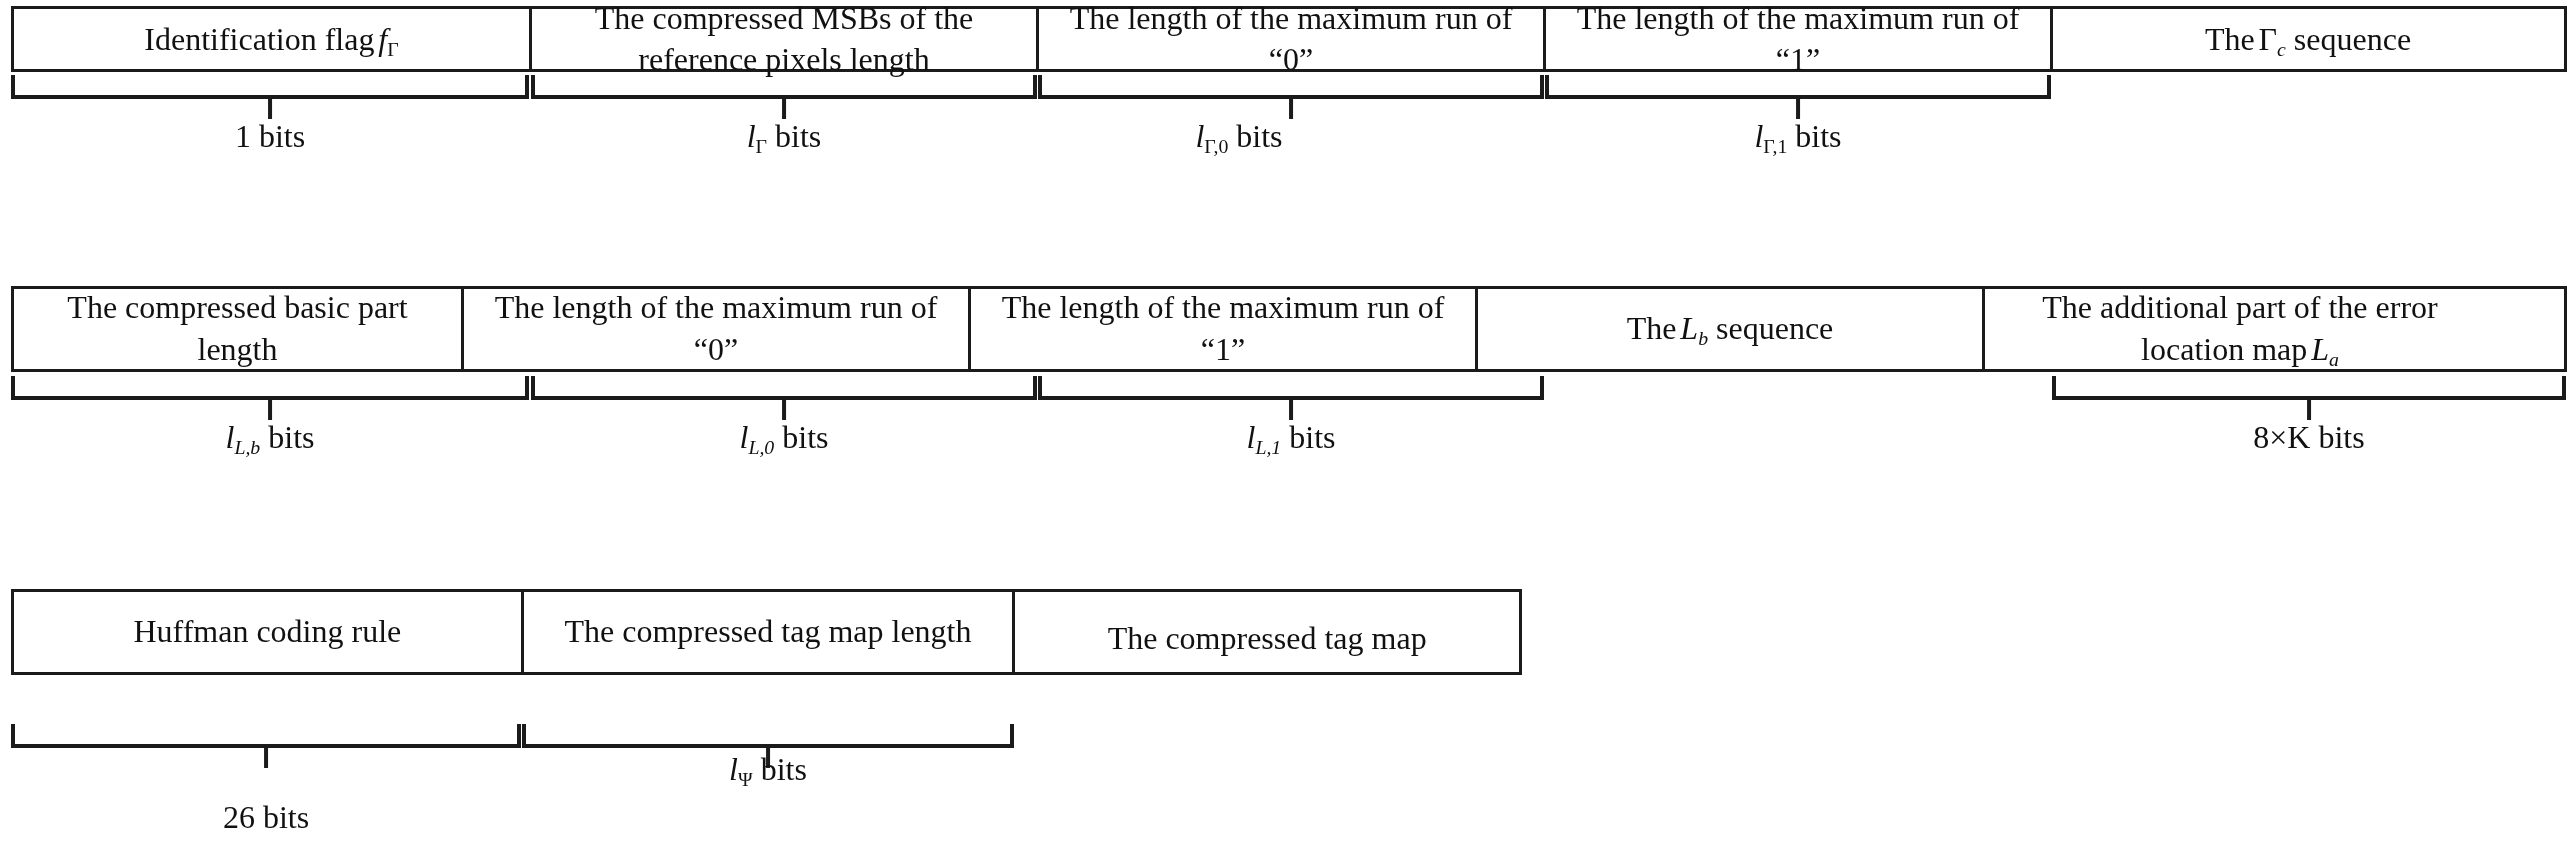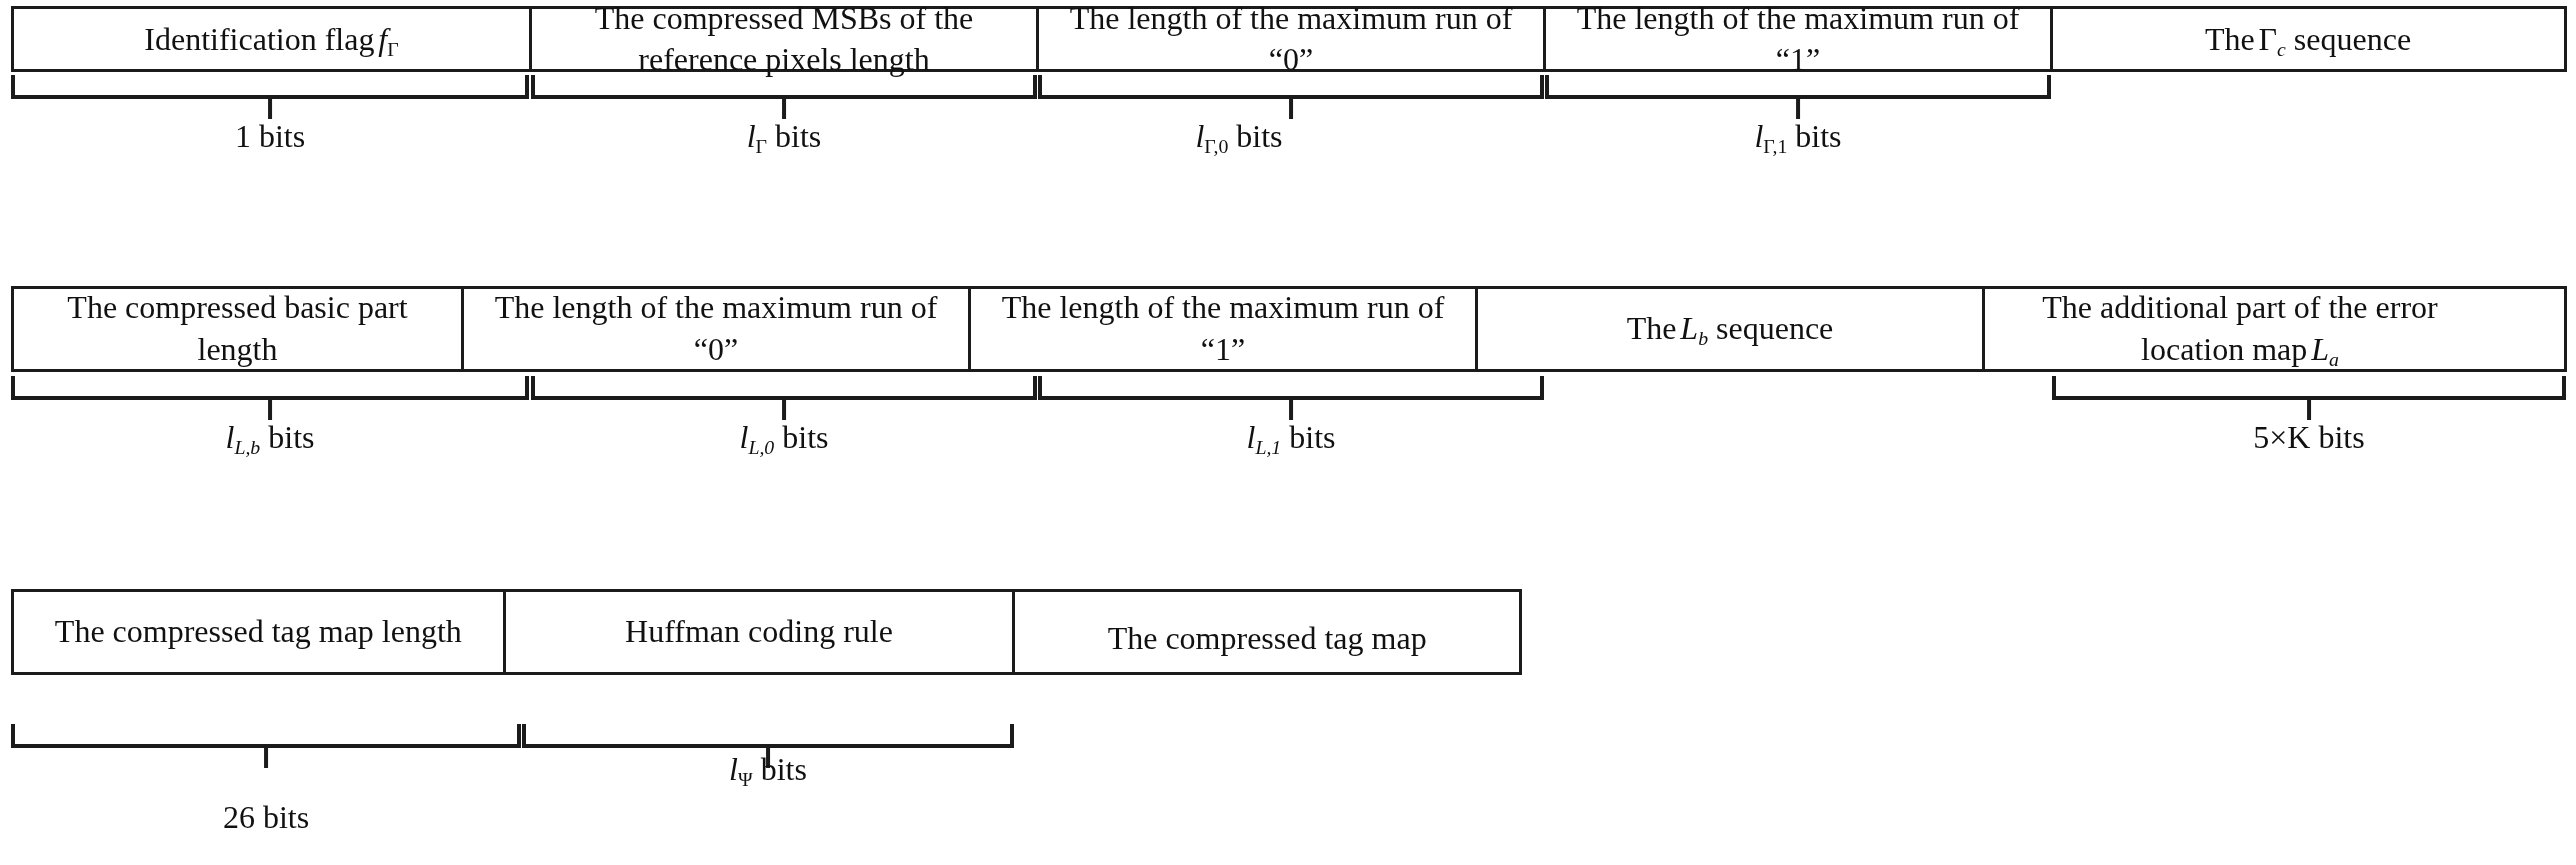--- a/index.html
+++ b/index.html
@@ -225,33 +225,33 @@
   <div class="brace-label" style="left:270px; top:420px;">
     <span class="mi" style="padding-left:0"><span>l</span><sub>L,b</sub></span>&nbsp;<span>bits</span>
   </div>
   <div class="brace-label" style="left:784px; top:420px;">
     <span class="mi" style="padding-left:0"><span>l</span><sub>L,0</sub></span>&nbsp;<span>bits</span>
   </div>
   <div class="brace-label" style="left:1291px; top:420px;">
     <span class="mi" style="padding-left:0"><span>l</span><sub>L,1</sub></span>&nbsp;<span>bits</span>
   </div>
   <div class="brace-label" style="left:2309px; top:420px;">
-    <span>5×K bits</span>
+    <span>8×K bits</span>
   </div>
 
   <div class="bitstream-row" style="left:11px; top:589px; width:1511px; height:86px;">
+
+    <div class="field-cell" style="width:510px;">
+      <span class="txt">Huffman coding rule</span>
+    </div>
 
     <div class="field-cell" style="width:492px;">
       <span class="txt">The compressed tag map length</span>
     </div>
 
-    <div class="field-cell" style="width:510px;">
-      <span class="txt">Huffman coding rule</span>
-    </div>
-
     <div class="field-cell" style="width:504px;margin-top:14px;">
       <span class="txt">The compressed tag map</span>
     </div>
   </div>
 
   <div class="brace-group" style="left:0; top:724px; width:2576px;">
     <div class="brace" style="left:11px; width:510px;">
       <span class="endtick l"></span>
       <span class="endtick r"></span>
       <span class="bar"></span>

